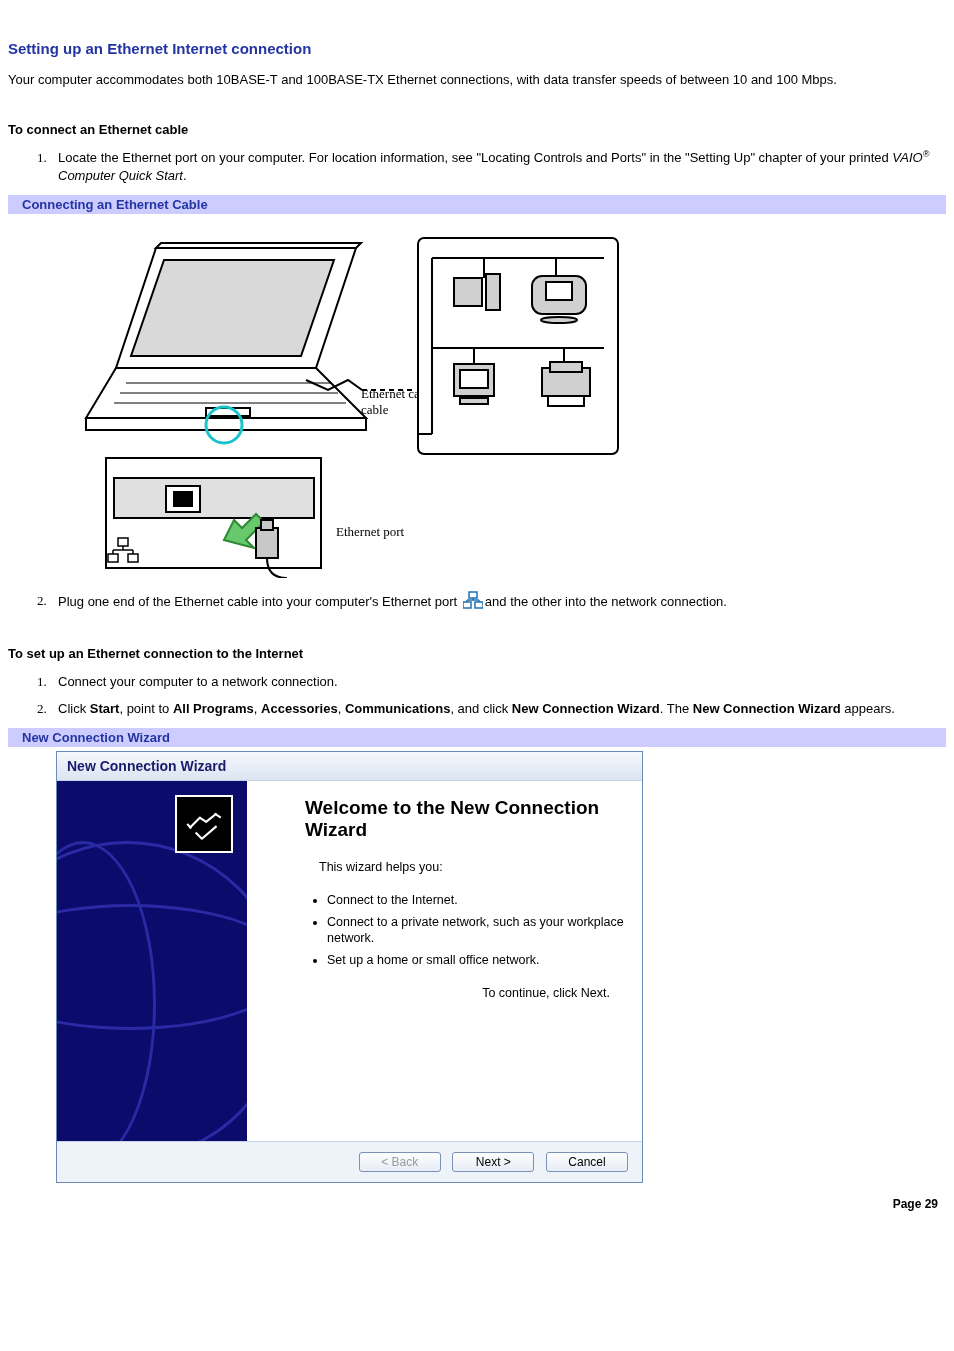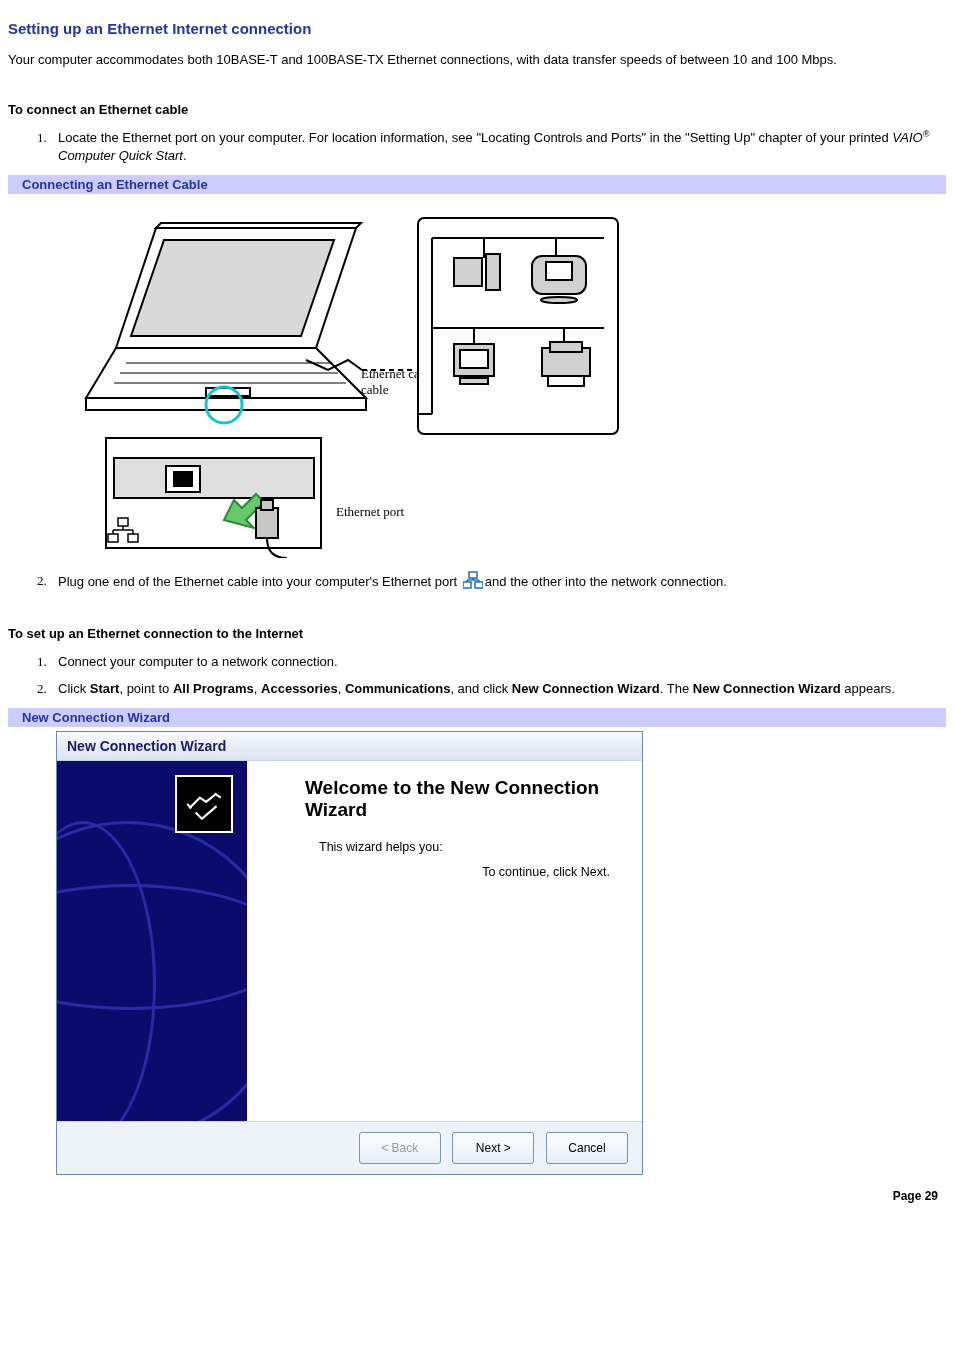--- a/index.html
+++ b/index.html
@@ -7,21 +7,21 @@
     font-size:13px;
     color:#000;
     margin:0;
     padding:8px 8px 20px 8px;
     width:954px;
     box-sizing:border-box;
   }
   h2.title{
     color:#2435a3;
     font-size:15px;
-    margin:12px 0 14px 0;
+    margin:32px 0 14px 0;
   }
   p{line-height:1.35;margin:6px 0;}
   .sub{font-weight:bold;margin-top:32px;margin-bottom:10px;font-size:13px;}
   ol{margin:6px 0 6px 36px;padding:0;}
   ol li{margin:6px 0 10px 6px;padding-left:8px;line-height:1.35;}
   ol li::marker{font-family:"Times New Roman",serif;font-size:13px;}
   em.it{font-style:italic;}
   .caption{
     background:#ccccff;
     color:#2435a3;
@@ -88,21 +88,21 @@
   .nw-continue{margin-top:auto;font-size:12.5px;padding-bottom:10px;text-align:right;}
   .nw-buttons{
     border-top:1px solid #c5d3e7;
     background:#eef2f9;
     padding:10px 14px;
     text-align:right;
   }
   .nw-buttons button{
     font-family:Tahoma,Verdana,sans-serif;
     font-size:12px;
-    width:82px;height:32px;
+    width:82px;height:20px;
     margin-left:8px;
     border:1px solid #7a93b4;
     background:linear-gradient(#fdfdfe,#e7edf6);
     border-radius:3px;
   }
   .nw-buttons button:disabled{color:#9a9a9a;}
   .reg{font-size:9px;vertical-align:super;}
   .inline-ico{display:inline-block;vertical-align:middle;margin:0 2px;}
 </style>
 </head>
@@ -240,20 +240,25 @@
             <g fill="none" stroke="#fff" stroke-width="2" stroke-linejoin="round">
           <path d="M6 24 l10 -10 l6 4 l10 -8 M12 28 l6 6 l14 -12"></path>
           <path d="M4 20 l4 4 M30 10 l6 4"></path>
         </g>
           </svg>
       </div>
     </div>
     <div class="nw-right">
       <div class="nw-heading">Welcome to the New Connection Wizard</div>
       <p>This wizard helps you:</p>
+      <ul>
+        <li>Connect to the Internet.</li>
+        <li>Connect to a private network, such as your workplace network.</li>
+        <li>Set up a home or small office network.</li>
+      </ul>
       <p class="nw-continue">To continue, click Next.</p>
     </div>
   </div>
   <div class="nw-buttons">
     <button disabled="">&lt; Back</button>
     <button>Next &gt;</button>
     <button>Cancel</button>
   </div>
 </div>
 

